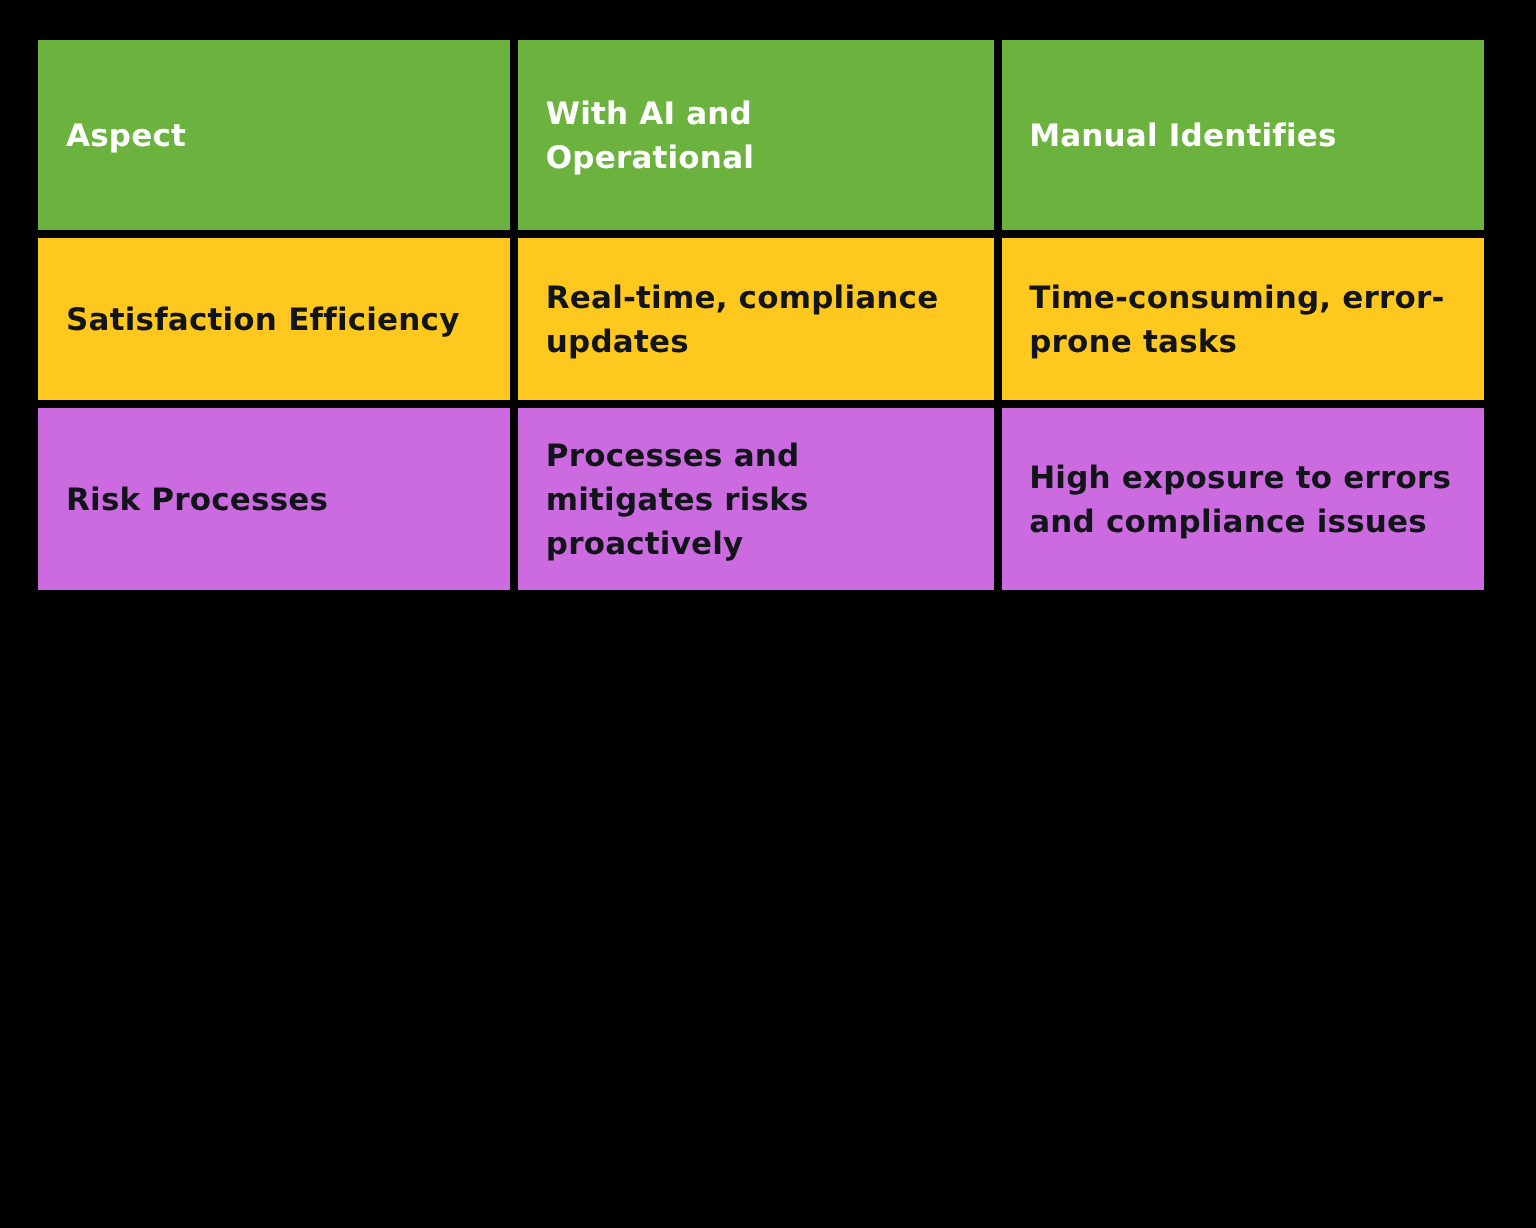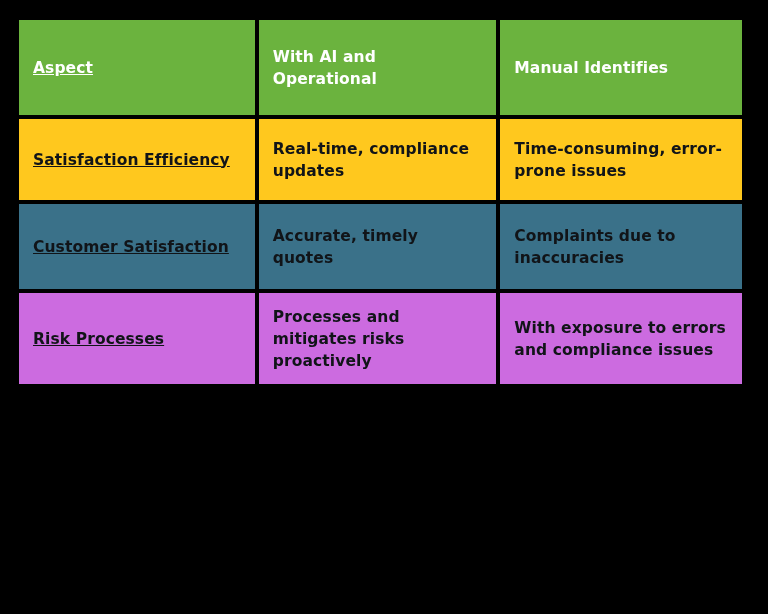--- a/index.html
+++ b/index.html
@@ -32,21 +32,21 @@
     vertical-align: middle;
     text-align: left;
     font-weight: bold;
     font-size: 15.5px;
     line-height: 1.42;
     letter-spacing: 0.1px;
     box-sizing: border-box;
   }
 
   
-  .col-aspect   { width: 241px; text-decoration: underline; }
+  .col-aspect   { width: 241px; }
   .col-ai       { width: 243px; }
   .col-manual   { width: 247px; }
 
   
   .row-header th {
     background: #6BB33E;
     color: #FFFFFF;
     height: 95px;
   }
 
@@ -80,26 +80,21 @@
     <tr class="row-header">
       <th class="col-aspect">Aspect</th>
       <th class="col-ai">With AI and Operational</th>
       <th class="col-manual">Manual Identifies</th>
     </tr>
   </thead>
   <tbody>
     <tr class="row-efficiency">
       <td class="col-aspect">Satisfaction Efficiency</td>
       <td class="col-ai">Real-time, compliance updates</td>
-      <td class="col-manual">Time-consuming, error-prone issues</td>
-    </tr>
-    <tr class="row-satisfaction">
-      <td class="col-aspect">Customer Satisfaction</td>
-      <td class="col-ai">Accurate, timely quotes</td>
-      <td class="col-manual">Complaints due to inaccuracies</td>
+      <td class="col-manual">Time-consuming, error-prone tasks</td>
     </tr>
     <tr class="row-risk">
       <td class="col-aspect">Risk Processes</td>
       <td class="col-ai">Processes and mitigates risks proactively</td>
-      <td class="col-manual">With exposure to errors and compliance issues</td>
+      <td class="col-manual">High exposure to errors and compliance issues</td>
     </tr>
   </tbody>
 </table>
 
 </body></html>

